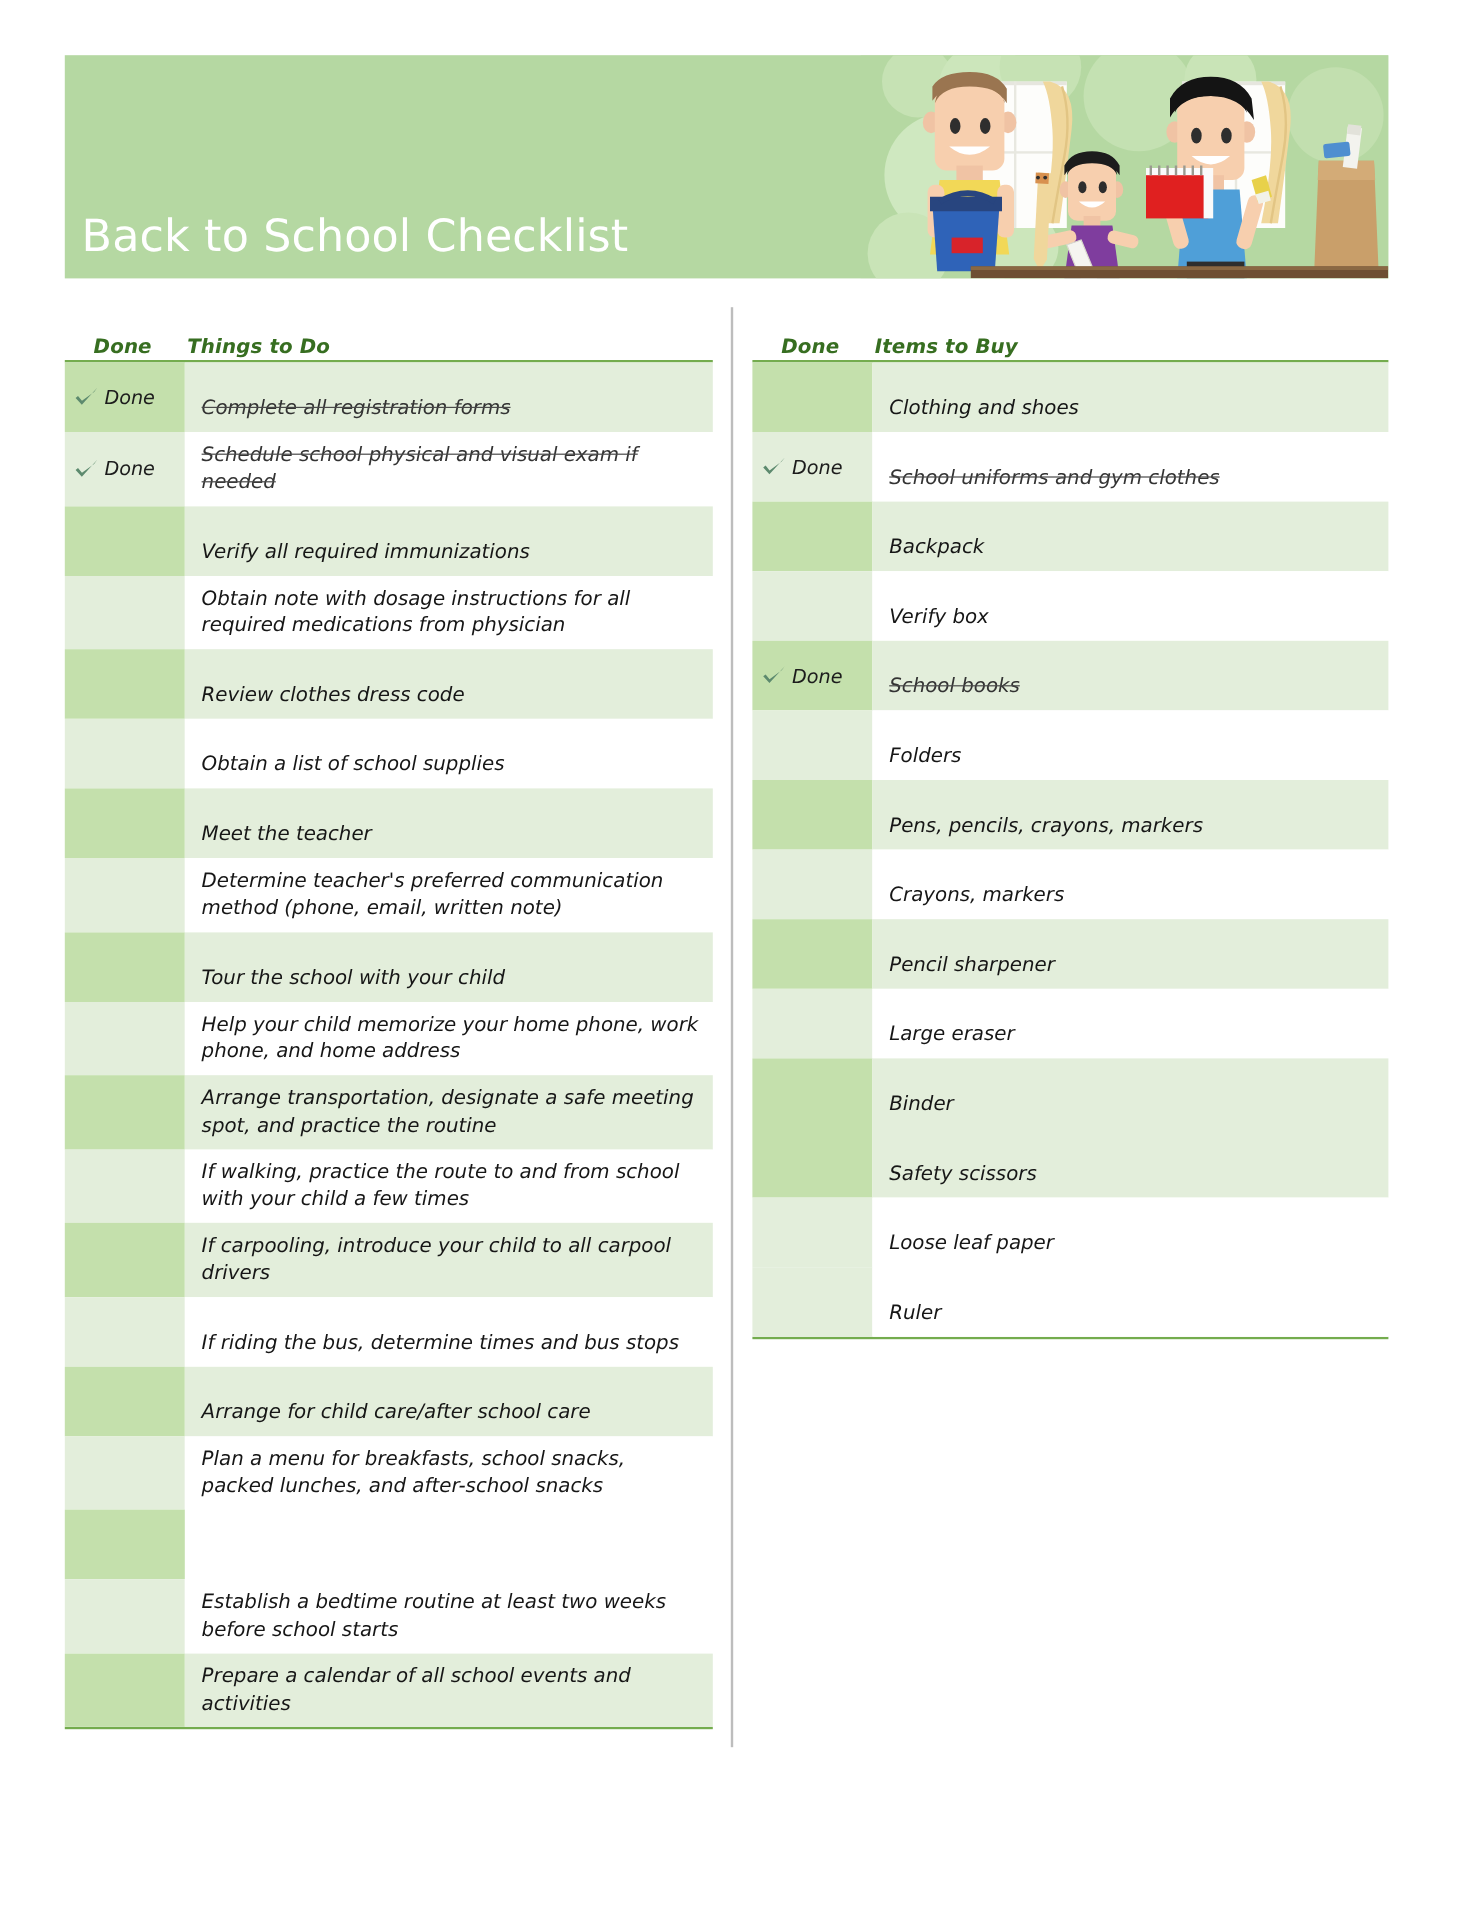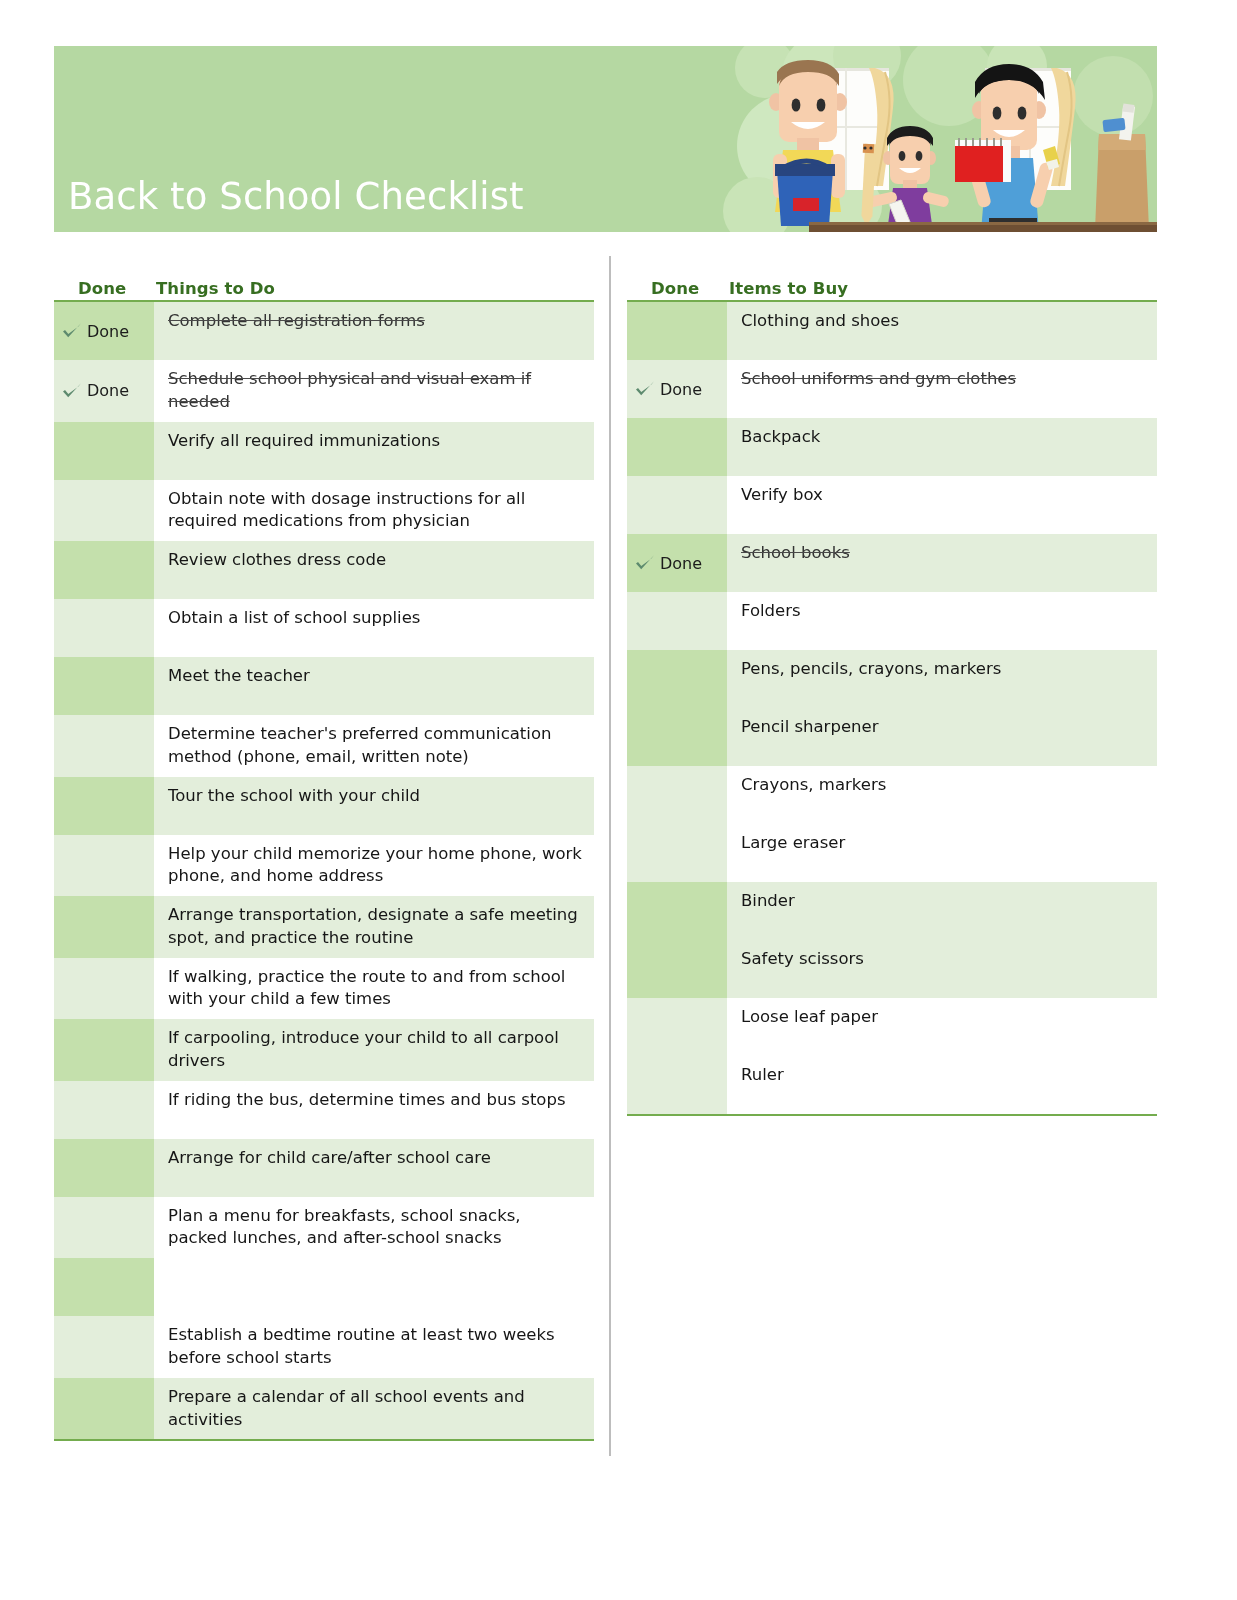--- a/index.html
+++ b/index.html
@@ -58,20 +58,21 @@
   
   .columns {
     position: absolute;
     left: 54px;
     top: 256px;
     width: 1103px;
   }
   .col {
     position: absolute;
     top: 0;
+    font-style: italic;
   }
   .col-left  { left: 0px;   width: 540px; }
   .col-right { left: 573px; width: 530px; }
 
   .divider {
     position: absolute;
     left: 555px;
     top: 0px;
     width: 2px;
     height: 1200px;
@@ -110,21 +111,21 @@
     display: flex;
     align-items: center;
     padding-left: 8px;
     font-size: 16px;
     color: #1c1c1c;
   }
   .cell-text {
     flex: 1 1 auto;
     box-sizing: border-box;
     display: flex;
-    align-items: flex-start;
+    align-items: flex-end;
     padding: 8px 10px 8px 14px;
     font-size: 16.5px;
     line-height: 1.38;
     color: #161616;
   }
 
   
   .row.odd  .cell-done { background: #c4e0ac; }
   .row.odd  .cell-text { background: #e3eedb; }
   .row.even .cell-done { background: #e3eedb; }
@@ -474,30 +475,30 @@
             <div class="cell-text">
               <span class="txt">Folders</span>
             </div>
           </div>
           <div class="row odd">
             <div class="cell-done"></div>
             <div class="cell-text">
               <span class="txt">Pens, pencils, crayons, markers</span>
             </div>
           </div>
+          <div class="row even">
+            <div class="cell-done"></div>
+            <div class="cell-text">
+              <span class="txt">Crayons, markers</span>
+            </div>
+          </div>
           <div class="row odd">
             <div class="cell-done"></div>
             <div class="cell-text">
               <span class="txt">Pencil sharpener</span>
-            </div>
-          </div>
-          <div class="row even">
-            <div class="cell-done"></div>
-            <div class="cell-text">
-              <span class="txt">Crayons, markers</span>
             </div>
           </div>
           <div class="row even">
             <div class="cell-done"></div>
             <div class="cell-text">
               <span class="txt">Large eraser</span>
             </div>
           </div>
           <div class="row odd">
             <div class="cell-done"></div>

